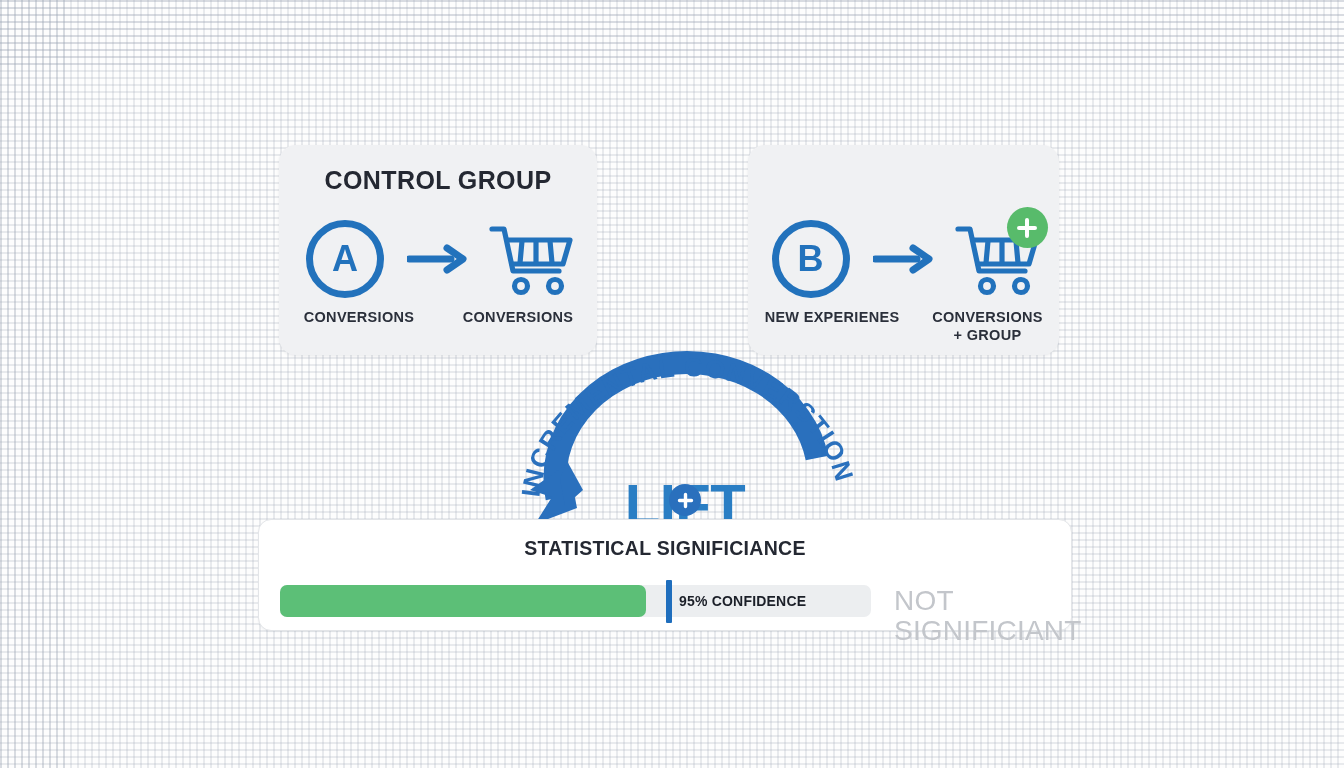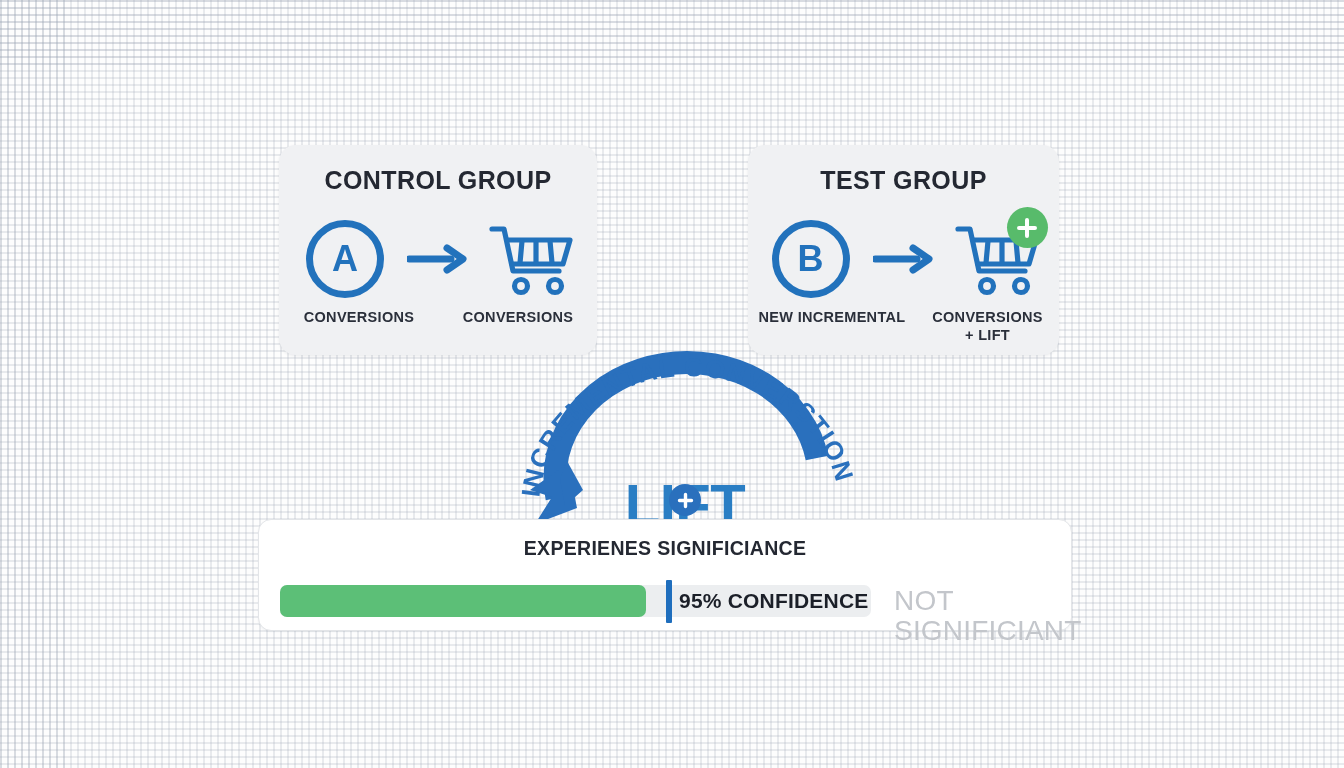--- a/index.html
+++ b/index.html
@@ -219,21 +219,21 @@
     height: 43px;
     background: #1f6ebd;
     border-radius: 1px;
   }
   #sig-conf-label {
     position: absolute;
     left: 399px;
     top: 6px;
     height: 30px;
     line-height: 30px;
-    font-size: 21px;
+    font-size: 14px;
     font-weight: bold;
     color: #1b1f28;
     letter-spacing: 0.2px;
   }
   #sig-notsig-label {
     position: absolute;
     left: 614px;
     top: 6px;
     height: 30px;
     line-height: 30px;
@@ -282,21 +282,20 @@
       </div>
     </div>
 
     <div class="labels-row">
       <div class="lbl">CONVERSIONS</div>
       <div class="lbl">CONVERSIONS</div>
     </div>
   </div>
 
   <div class="group-card" id="test-card">
-    <div class="card-title">TEST GROUP</div>
 
     <div class="flow-row">
       <div class="flow-left">
         <div class="letter-badge">
           <span>B</span>
         </div>
       </div>
 
       <div class="flow-arrow">
         <svg width="62" height="30" viewBox="0 0 62 30">
@@ -321,24 +320,24 @@
           <div class="plus-badge">
             <svg width="22" height="22" viewBox="0 0 22 22">
               <path d="M11 3 V19 M3 11 H19" stroke="#ffffff" stroke-width="4" stroke-linecap="round"></path>
             </svg>
           </div>
         </div>
       </div>
     </div>
 
     <div class="labels-row">
-      <div class="lbl">NEW INCREMENTAL</div>
+      <div class="lbl">NEW EXPERIENES</div>
       <div class="lbl">
         <div>CONVERSIONS</div>
-        <div>+ LIFT</div>
+        <div>+ GROUP</div>
       </div>
     </div>
   </div>
 
   <div id="arc-block">
     <svg width="360" height="190" viewBox="0 0 360 190">
       <defs>
         <path id="arcTextPath" d="M 34 168 A 150 132 0 0 1 330 140" fill="none"></path>
       </defs>
 
@@ -355,21 +354,21 @@
     <div id="lift-word">LIFT</div>
 
     <div id="lift-plus">
       <svg width="17" height="17" viewBox="0 0 17 17">
         <path d="M8.5 2.5 V14.5 M2.5 8.5 H14.5" stroke="#ffffff" stroke-width="3.4" stroke-linecap="round"></path>
       </svg>
     </div>
   </div>
 
   <div id="sig-panel">
-    <div id="sig-title">EXPERIENES SIGNIFICIANCE</div>
+    <div id="sig-title">STATISTICAL SIGNIFICIANCE</div>
 
     <div id="sig-bar-area">
       <div id="sig-track"></div>
       <div id="sig-fill"></div>
       <div id="sig-marker"></div>
       <div id="sig-conf-label">95% CONFIDENCE</div>
       <div id="sig-notsig-label">NOT SIGNIFICIANT</div>
     </div>
   </div>
 </div>

